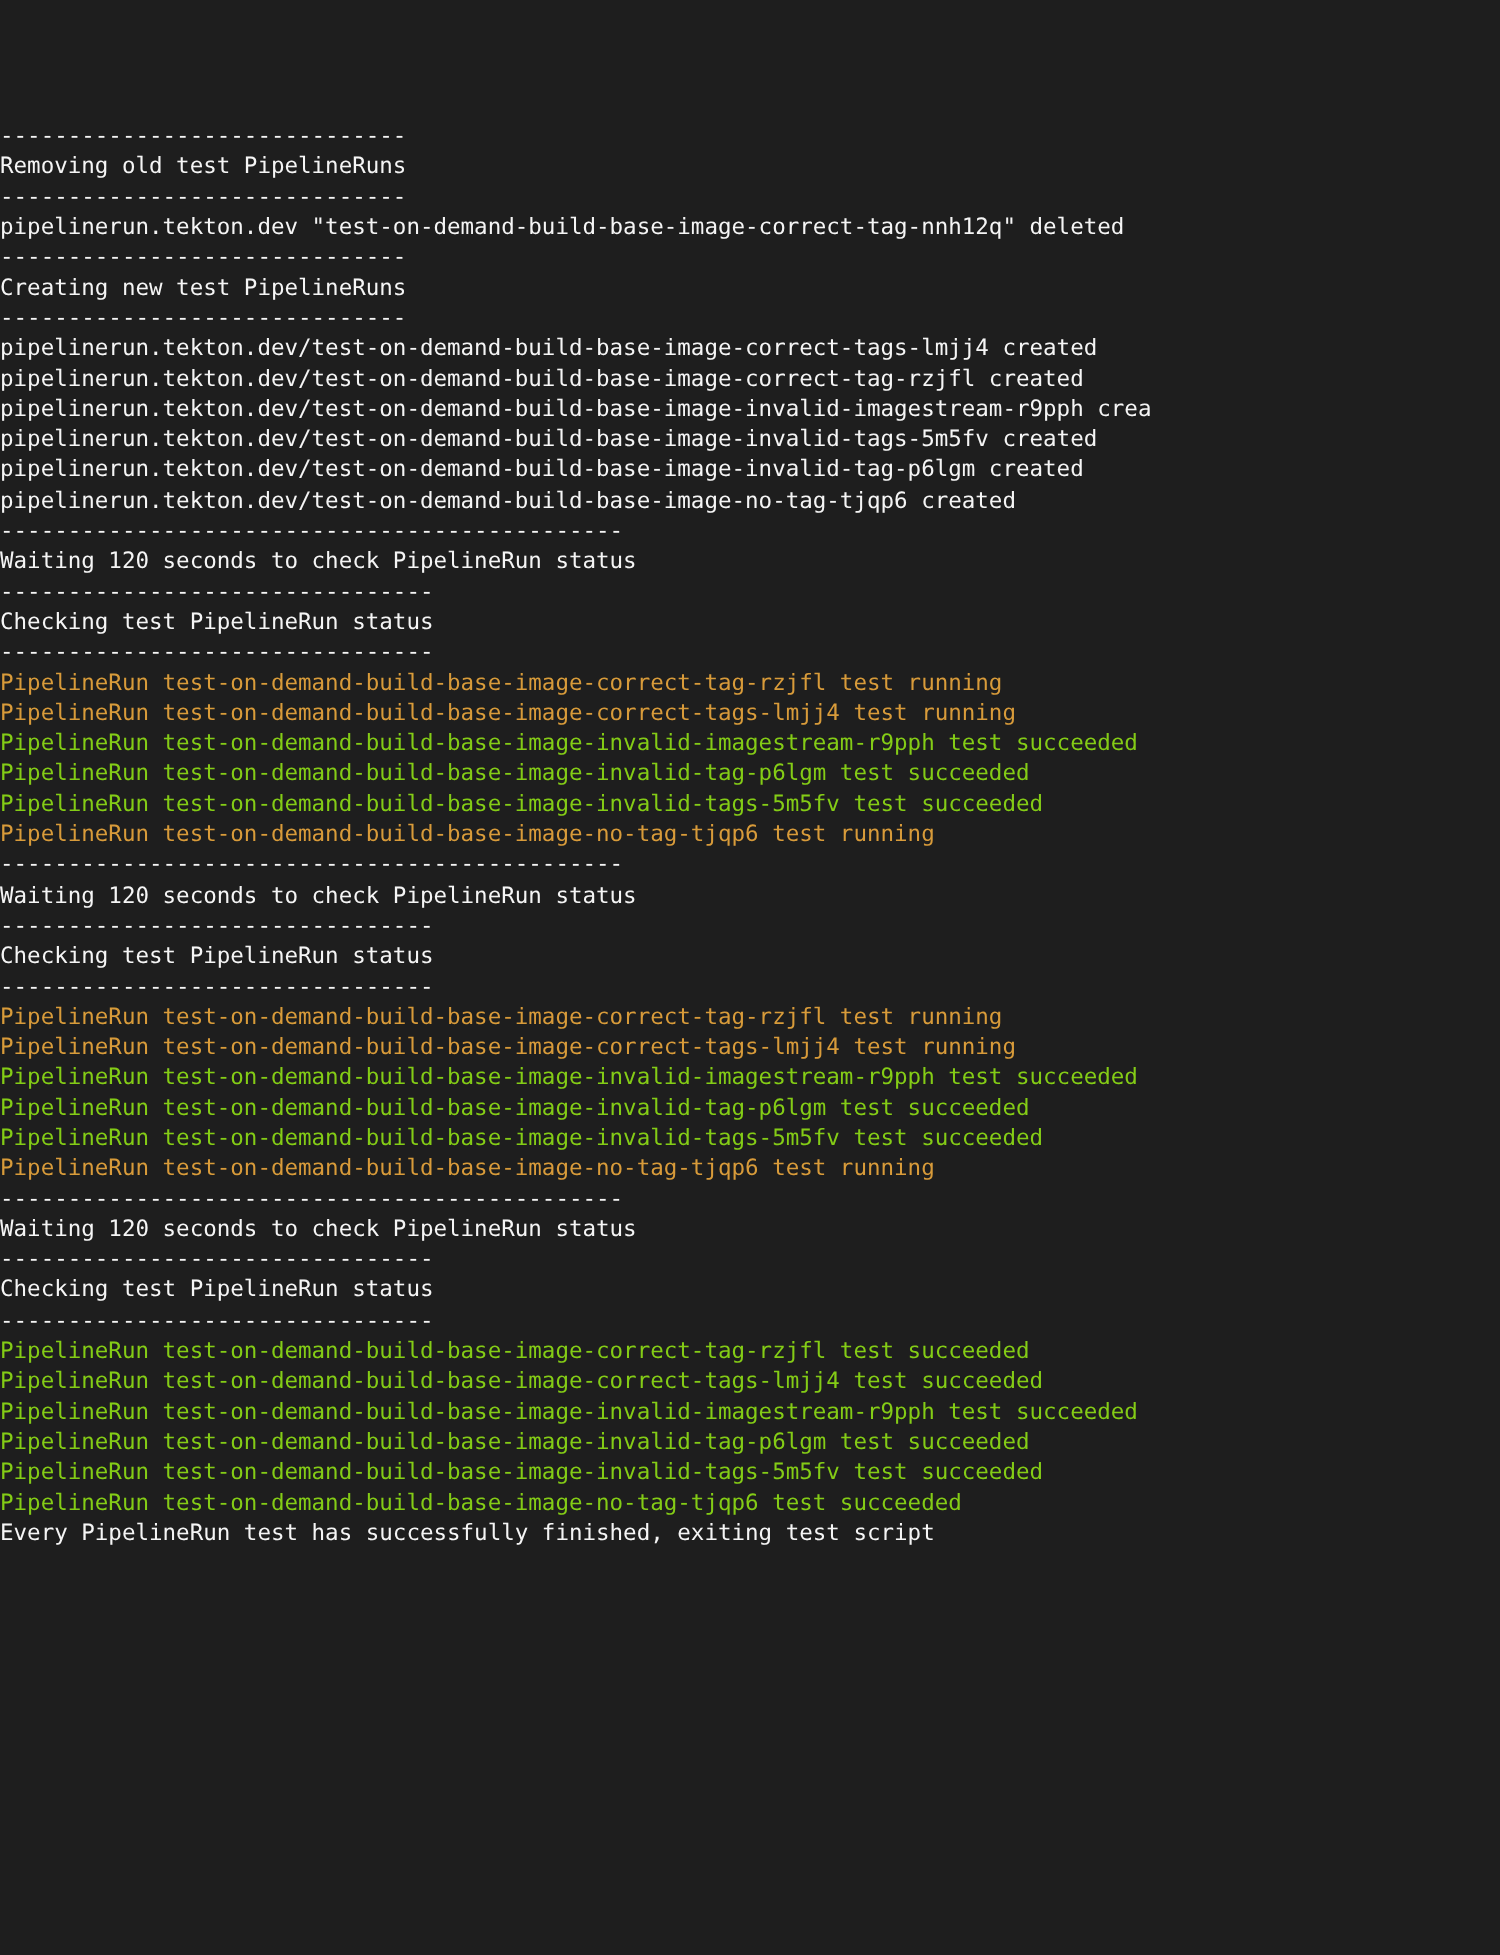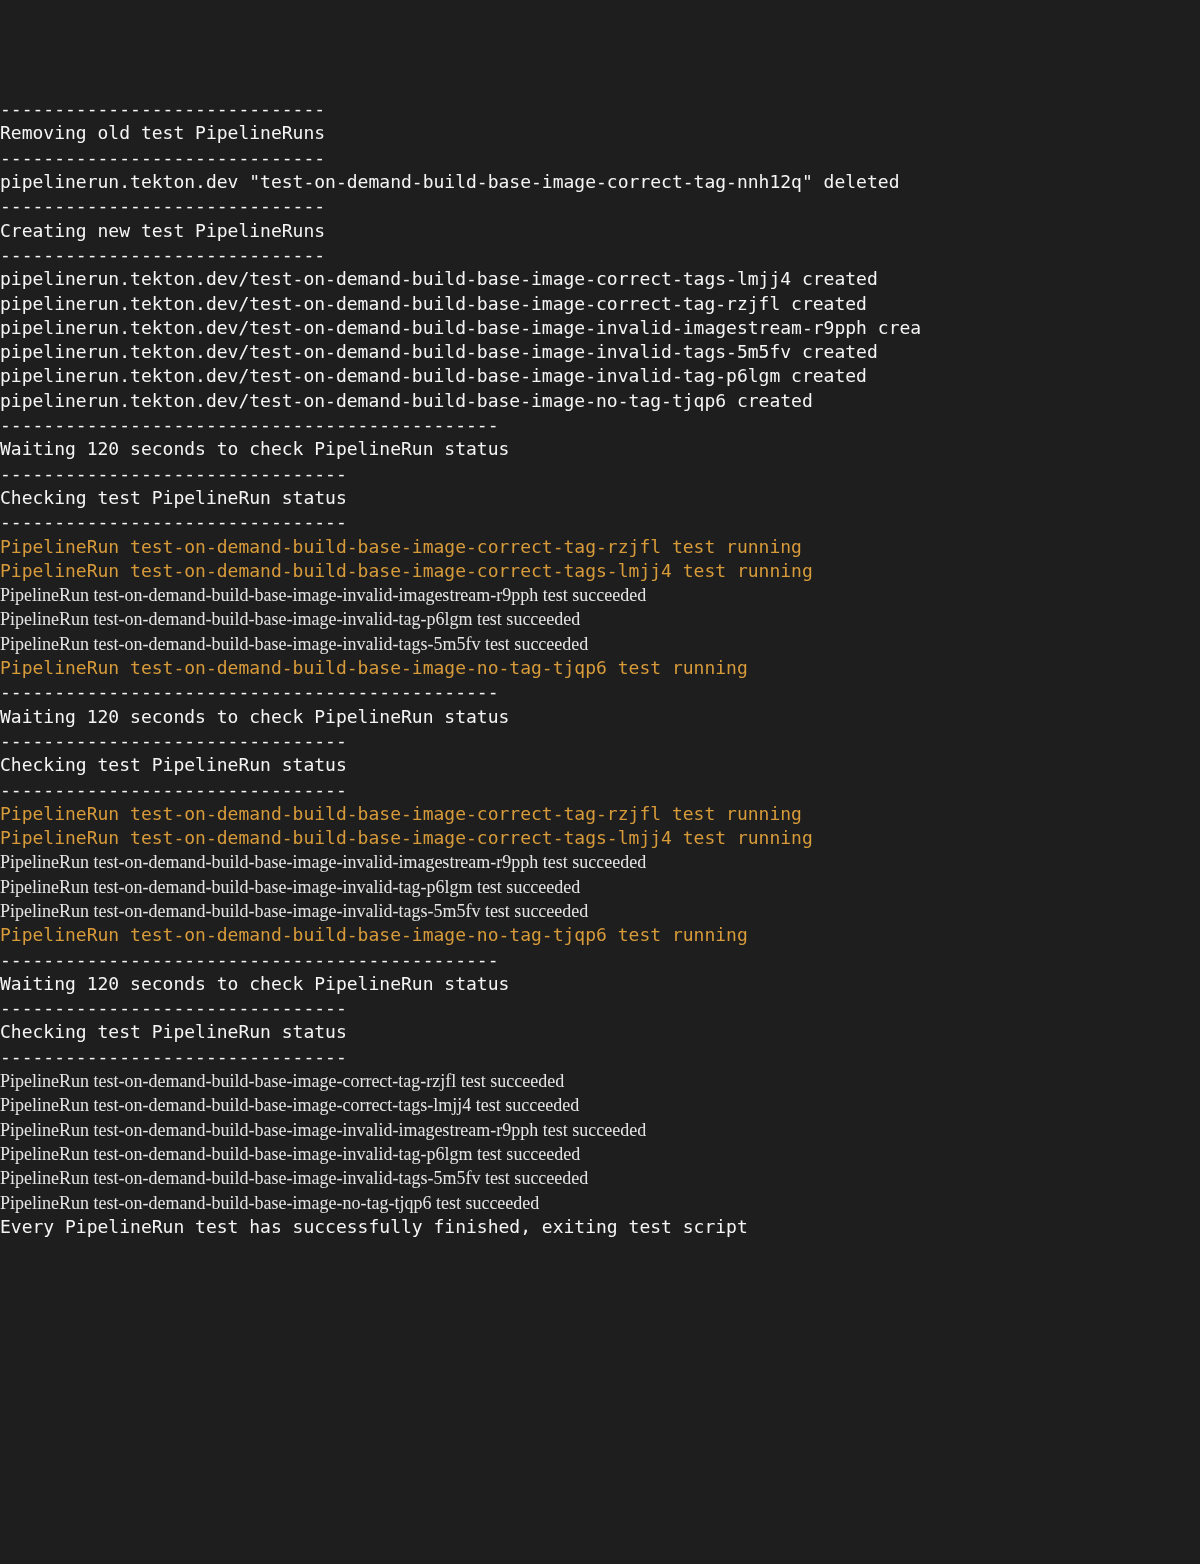--- a/index.html
+++ b/index.html
@@ -13,22 +13,21 @@
       white-space: pre;
       overflow-x: hidden;
     }
     .line {
       display: block;
     }
     .orange {
       color: #d89b3a;
     }
     .green {
-      color: #e5e5e5;
-      font-family: Liberation Serif, serif;
+      color: #84cc16;
     }
     .white {
       color: #f5f5f5;
     }
   </style>
 </head>
 <body>
 
 
 

